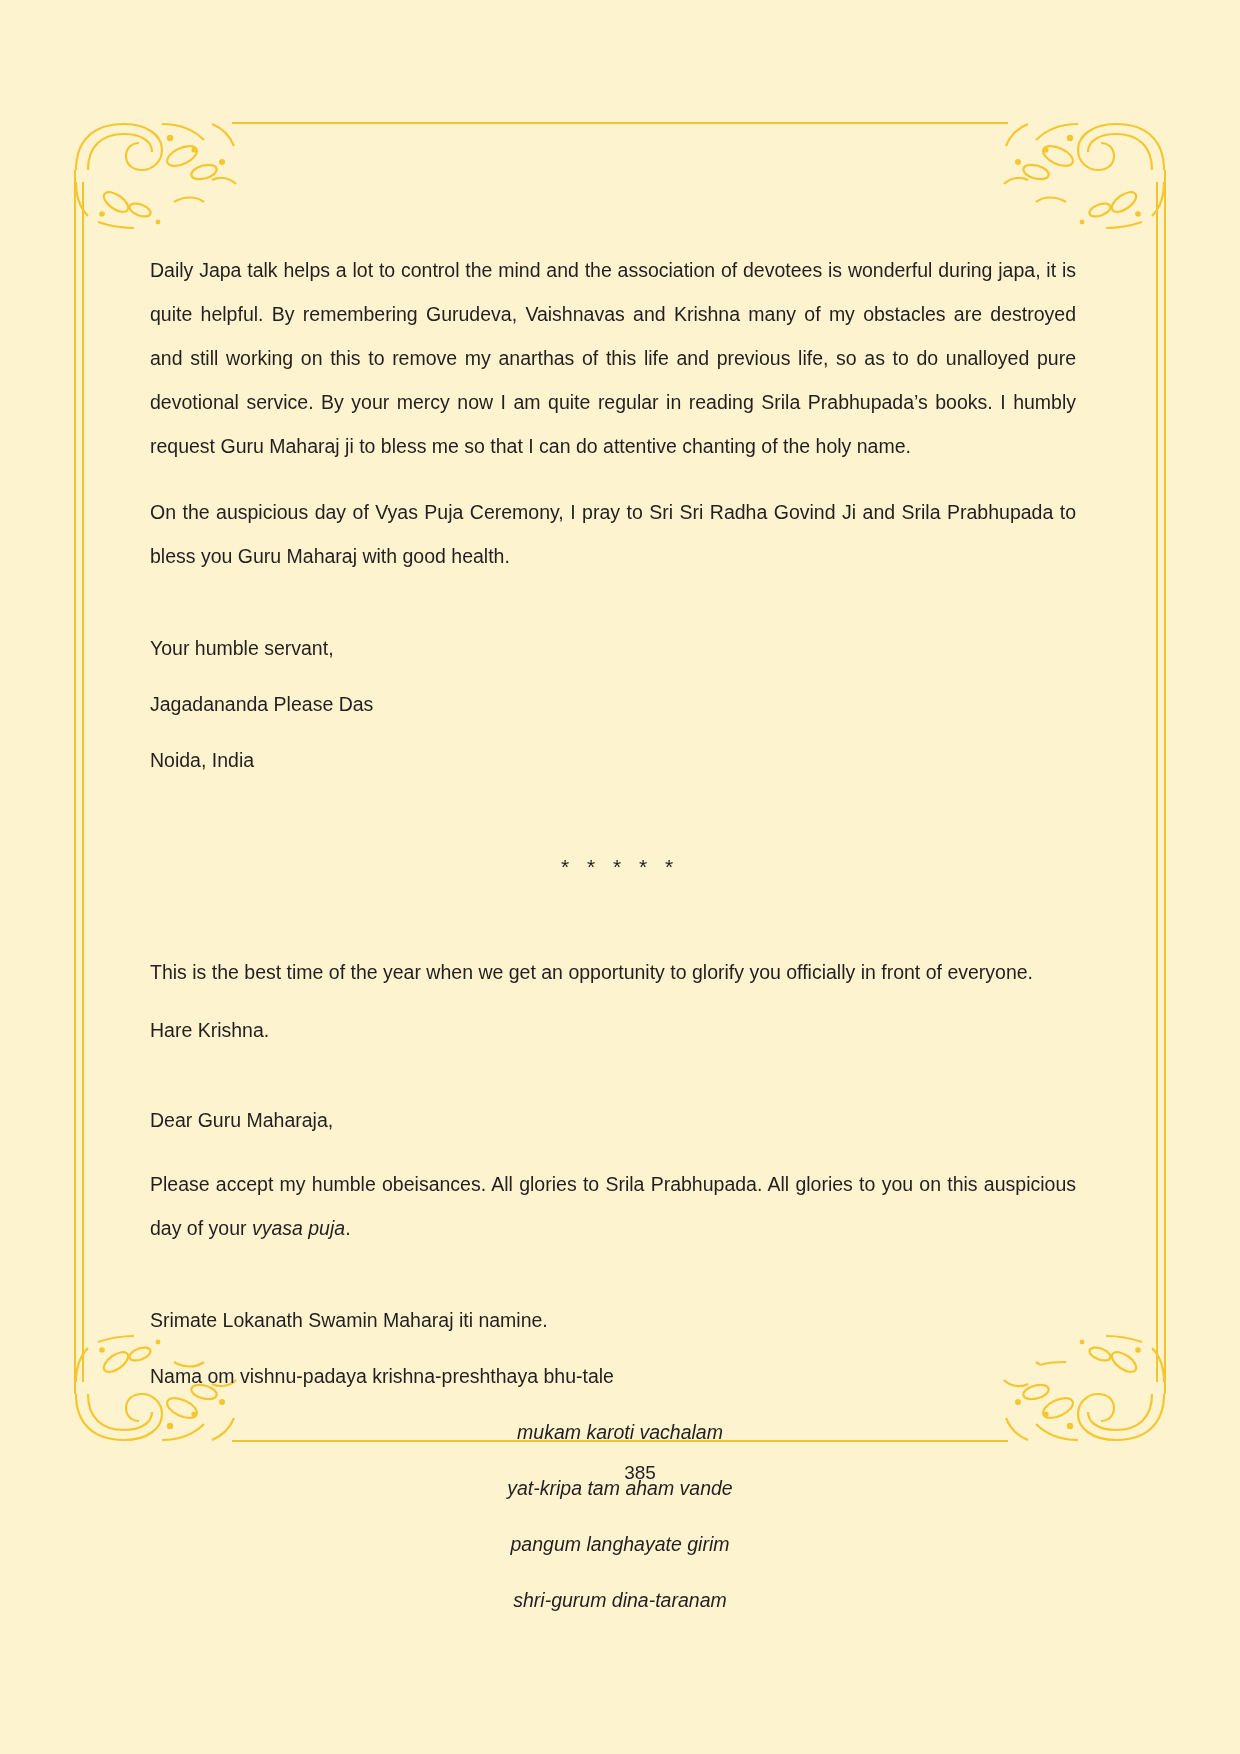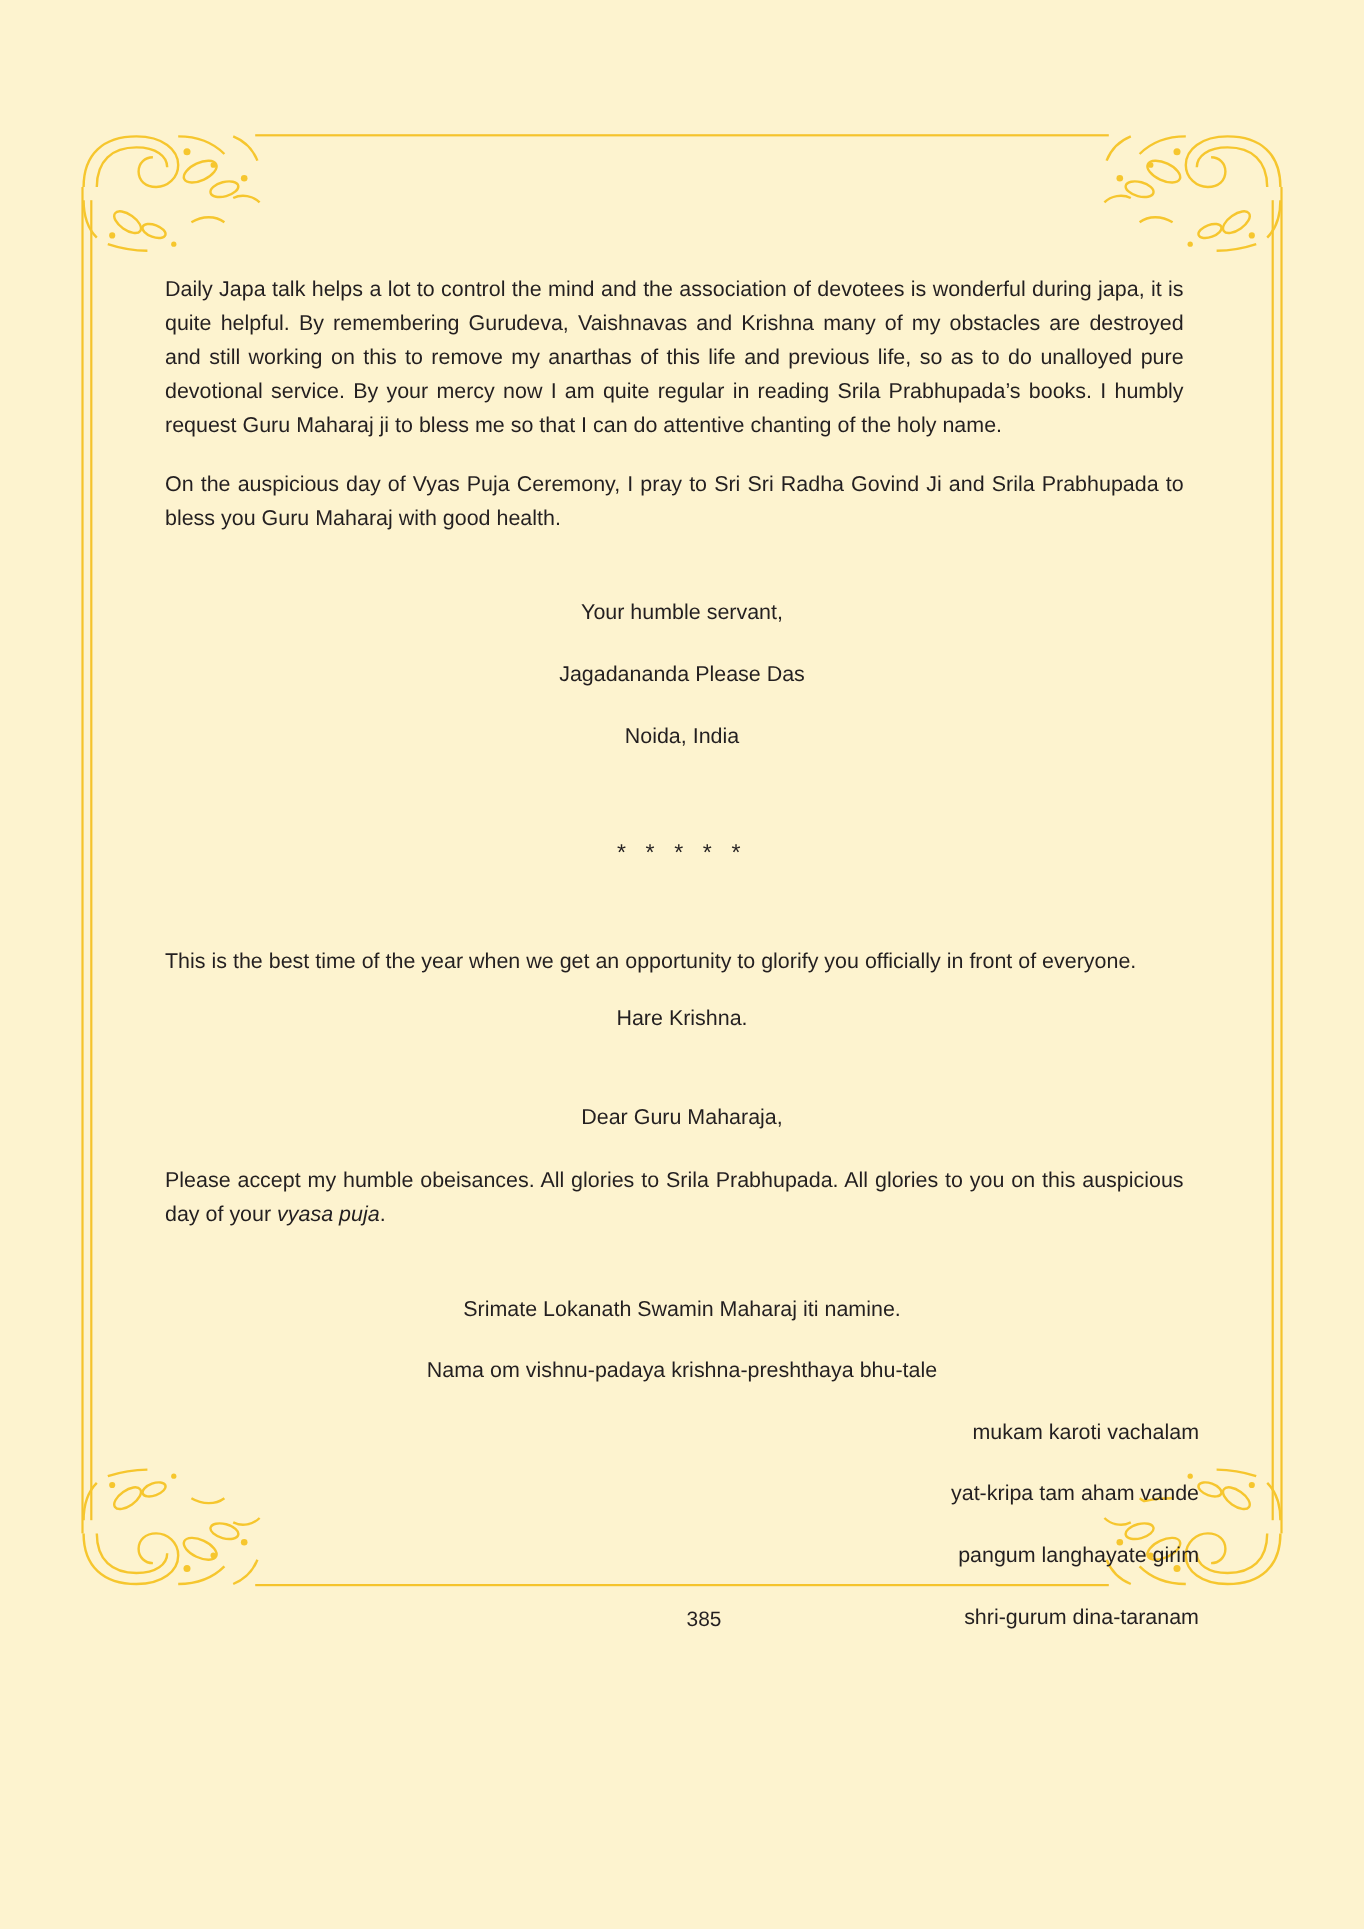--- a/index.html
+++ b/index.html
@@ -58,47 +58,48 @@
   
   .content {
     position: absolute;
     left: 150px;
     top: 248px;
     width: 940px;
   }
   p.para {
     margin: 0 14px 22px 0;
     font-size: 19.5px;
-    line-height: 31px;
+    line-height: 44px;
     text-align: justify;
     text-justify: inter-word;
   }
   p.line {
     margin: 0 0 27px 0;
     font-size: 19.5px;
     line-height: 29px;
-    text-align: center;
+    text-align: left;
   }
   .spacer-lg { height: 50px; }
   .spacer-md { height: 34px; }
   .spacer-sm { height: 18px; }
   .stars {
     text-align: center;
     font-size: 21px;
     letter-spacing: 6px;
     margin: 0;
     padding: 0;
     line-height: 30px;
   }
   em.ital { }
   p.verse {
     margin: 0 0 27px 0;
     font-size: 19.5px;
     line-height: 29px;
-    text-align: right;
+    font-style: italic;
+    text-align: center;
   }
   .page-number {
     position: absolute;
     left: 0;
     right: 0;
     top: 1462px;
     text-align: center;
     font-size: 19px;
     color: #231f20;
     padding-left: 40px;

